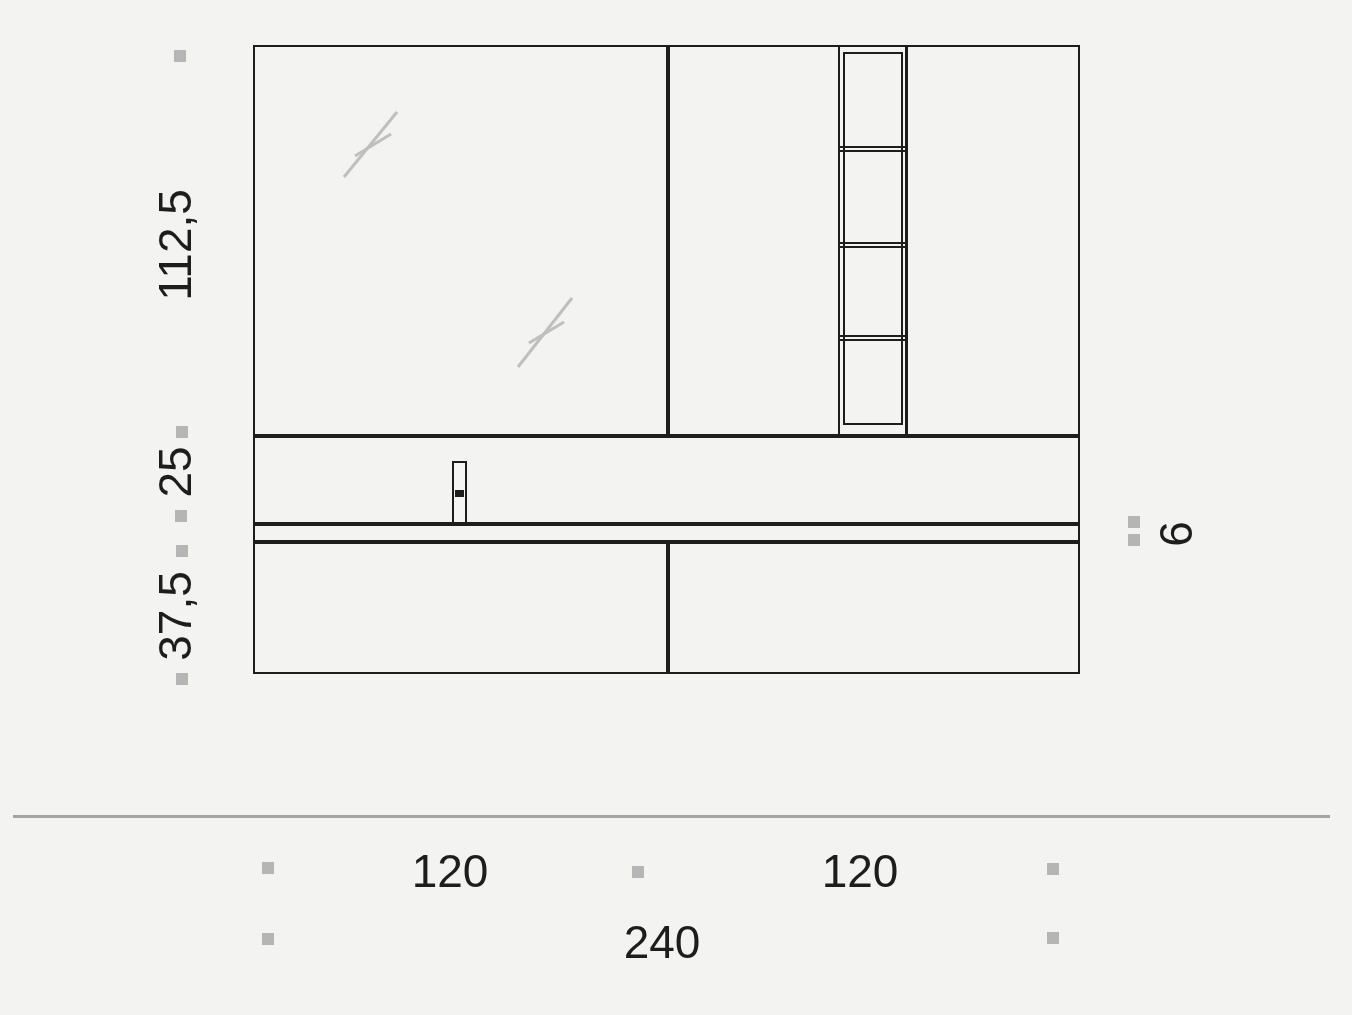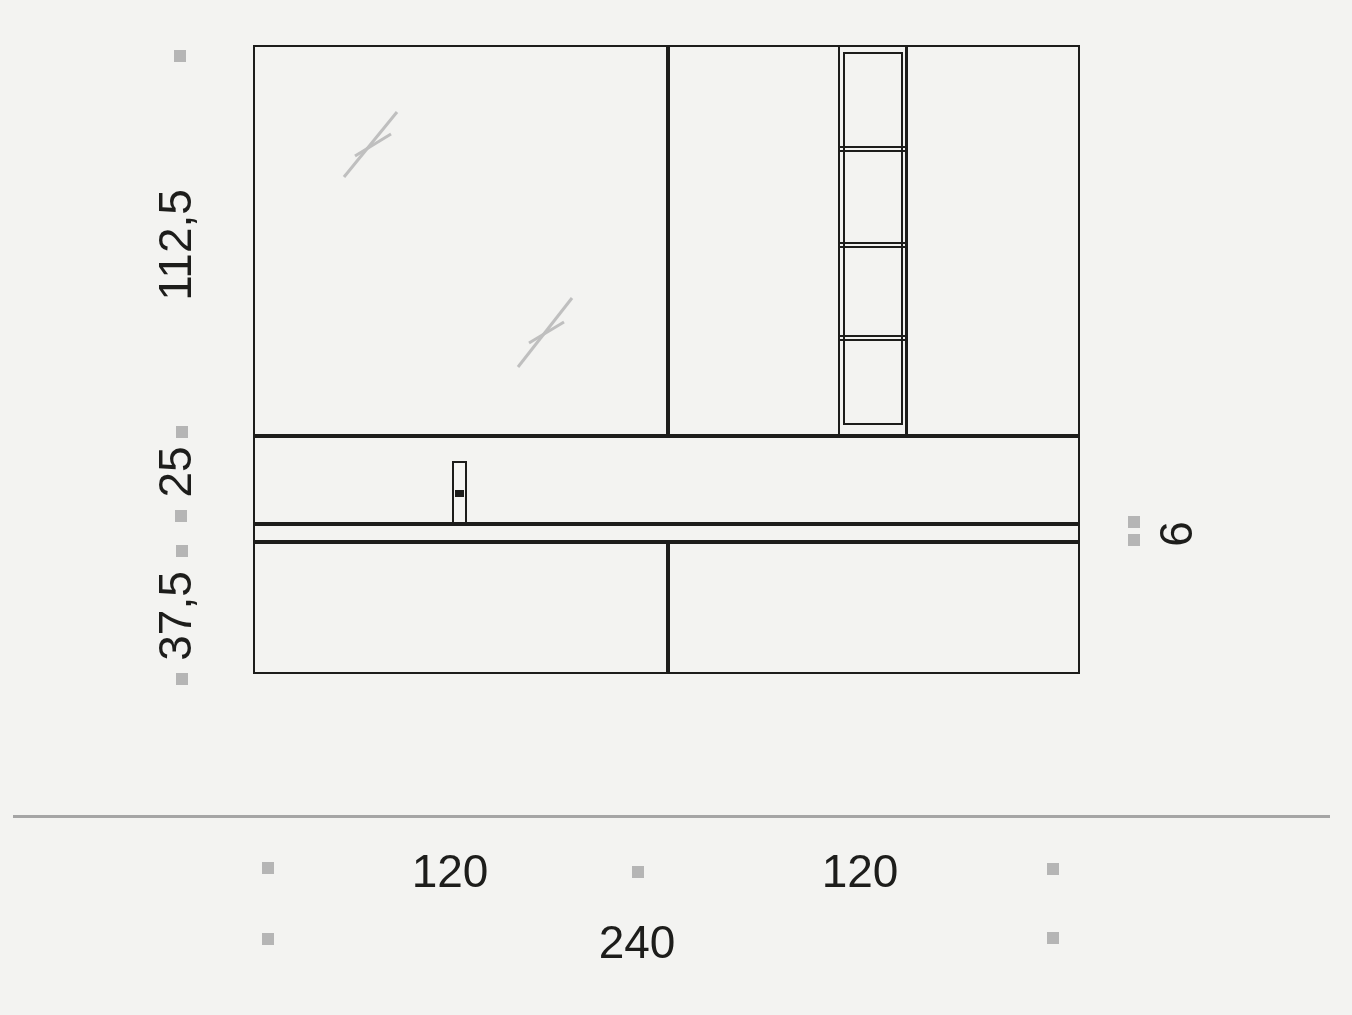--- a/index.html
+++ b/index.html
@@ -85,17 +85,17 @@
   <div class="marker" style="left:1047px;top:863px;"></div>
   <div class="marker" style="left:262px;top:933px;"></div>
   <div class="marker" style="left:1047px;top:932px;"></div>
 
   <div class="dim vert" style="left:175px;top:245px;">112,5</div>
   <div class="dim vert" style="left:175px;top:472px;">25</div>
   <div class="dim vert" style="left:175px;top:616px;">37,5</div>
   <div class="dim vert" style="left:1176px;top:534px;">6</div>
   <div class="dim" style="left:450px;top:871px;">120</div>
   <div class="dim" style="left:860px;top:871px;">120</div>
-  <div class="dim" style="left:637px;top:942px;">240</div>
+  <div class="dim" style="left:662px;top:942px;">240</div>
 
   <div class="ground"></div>
 
 </div>
 
 </body></html>

